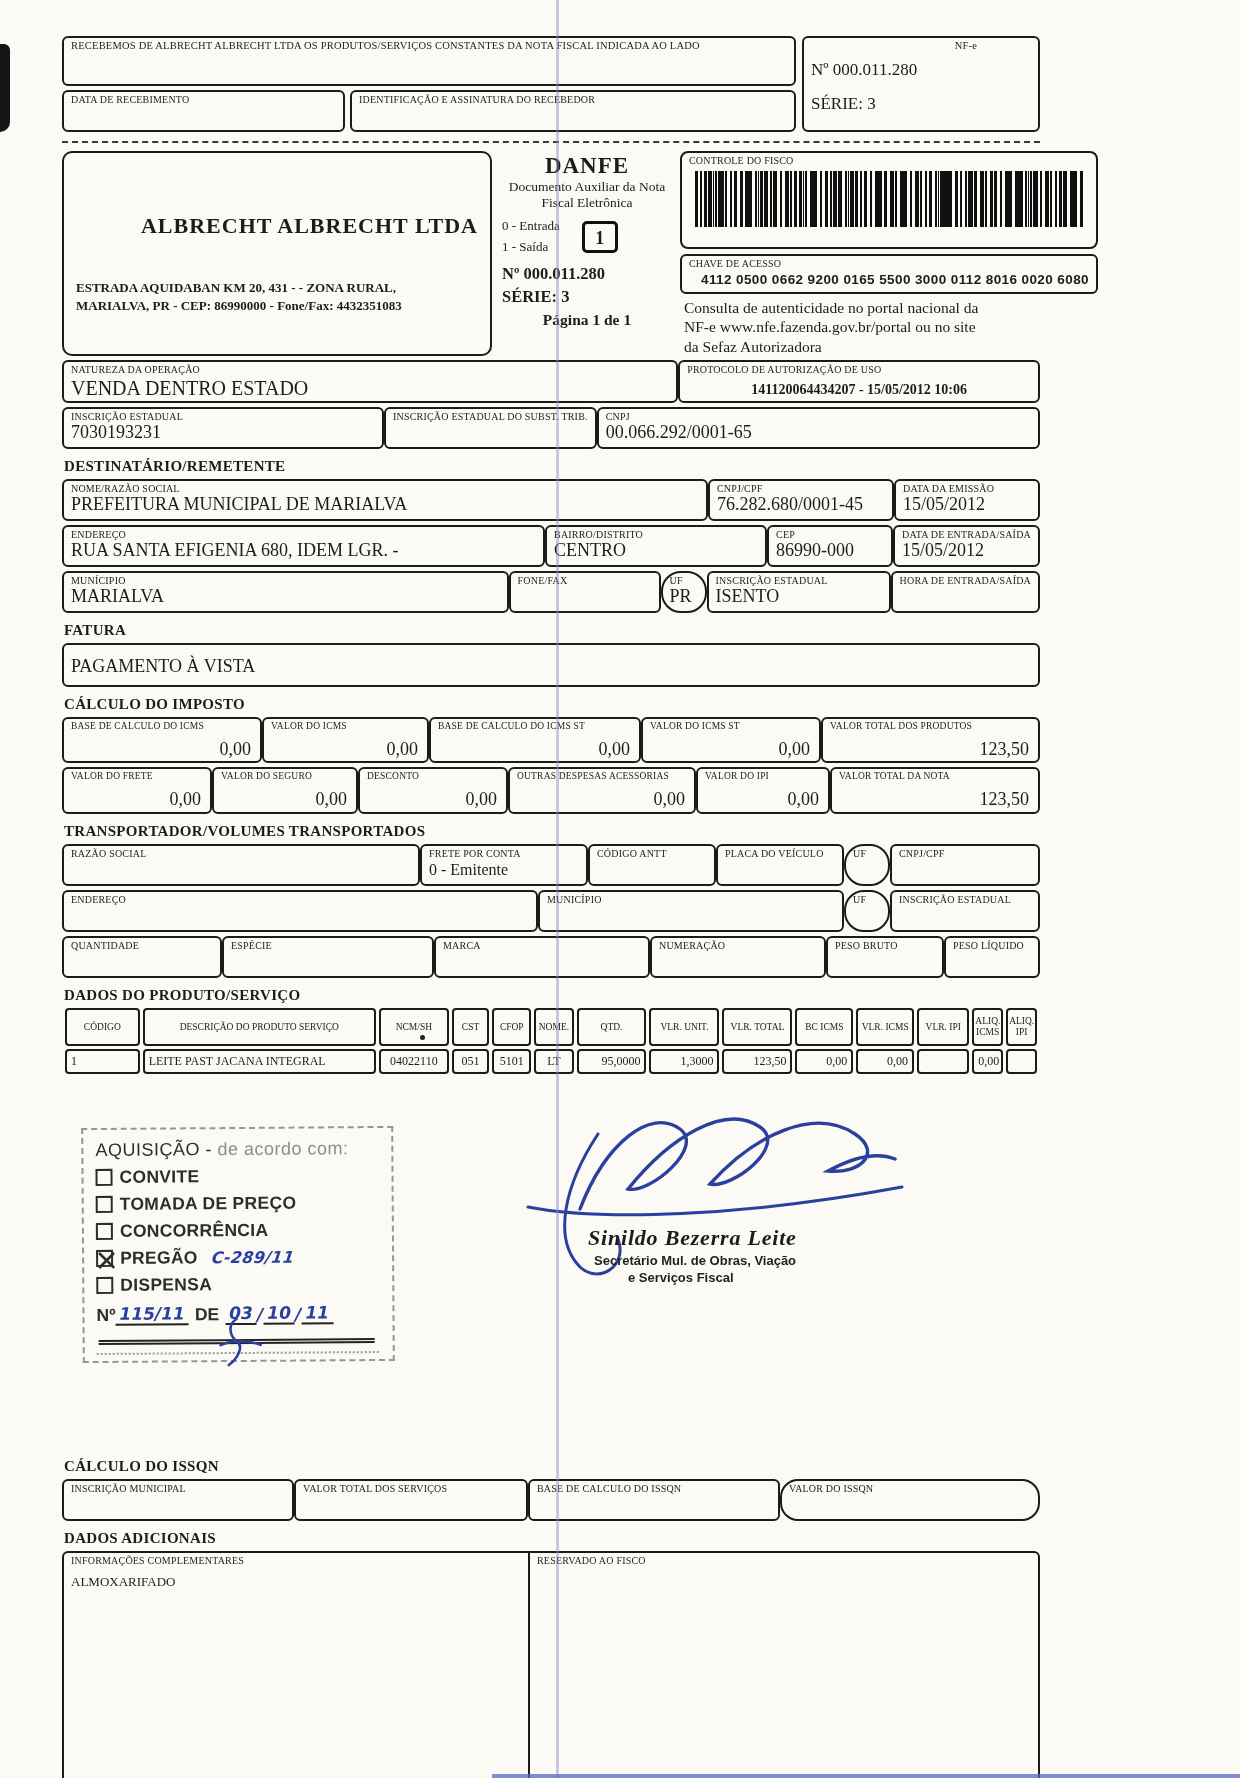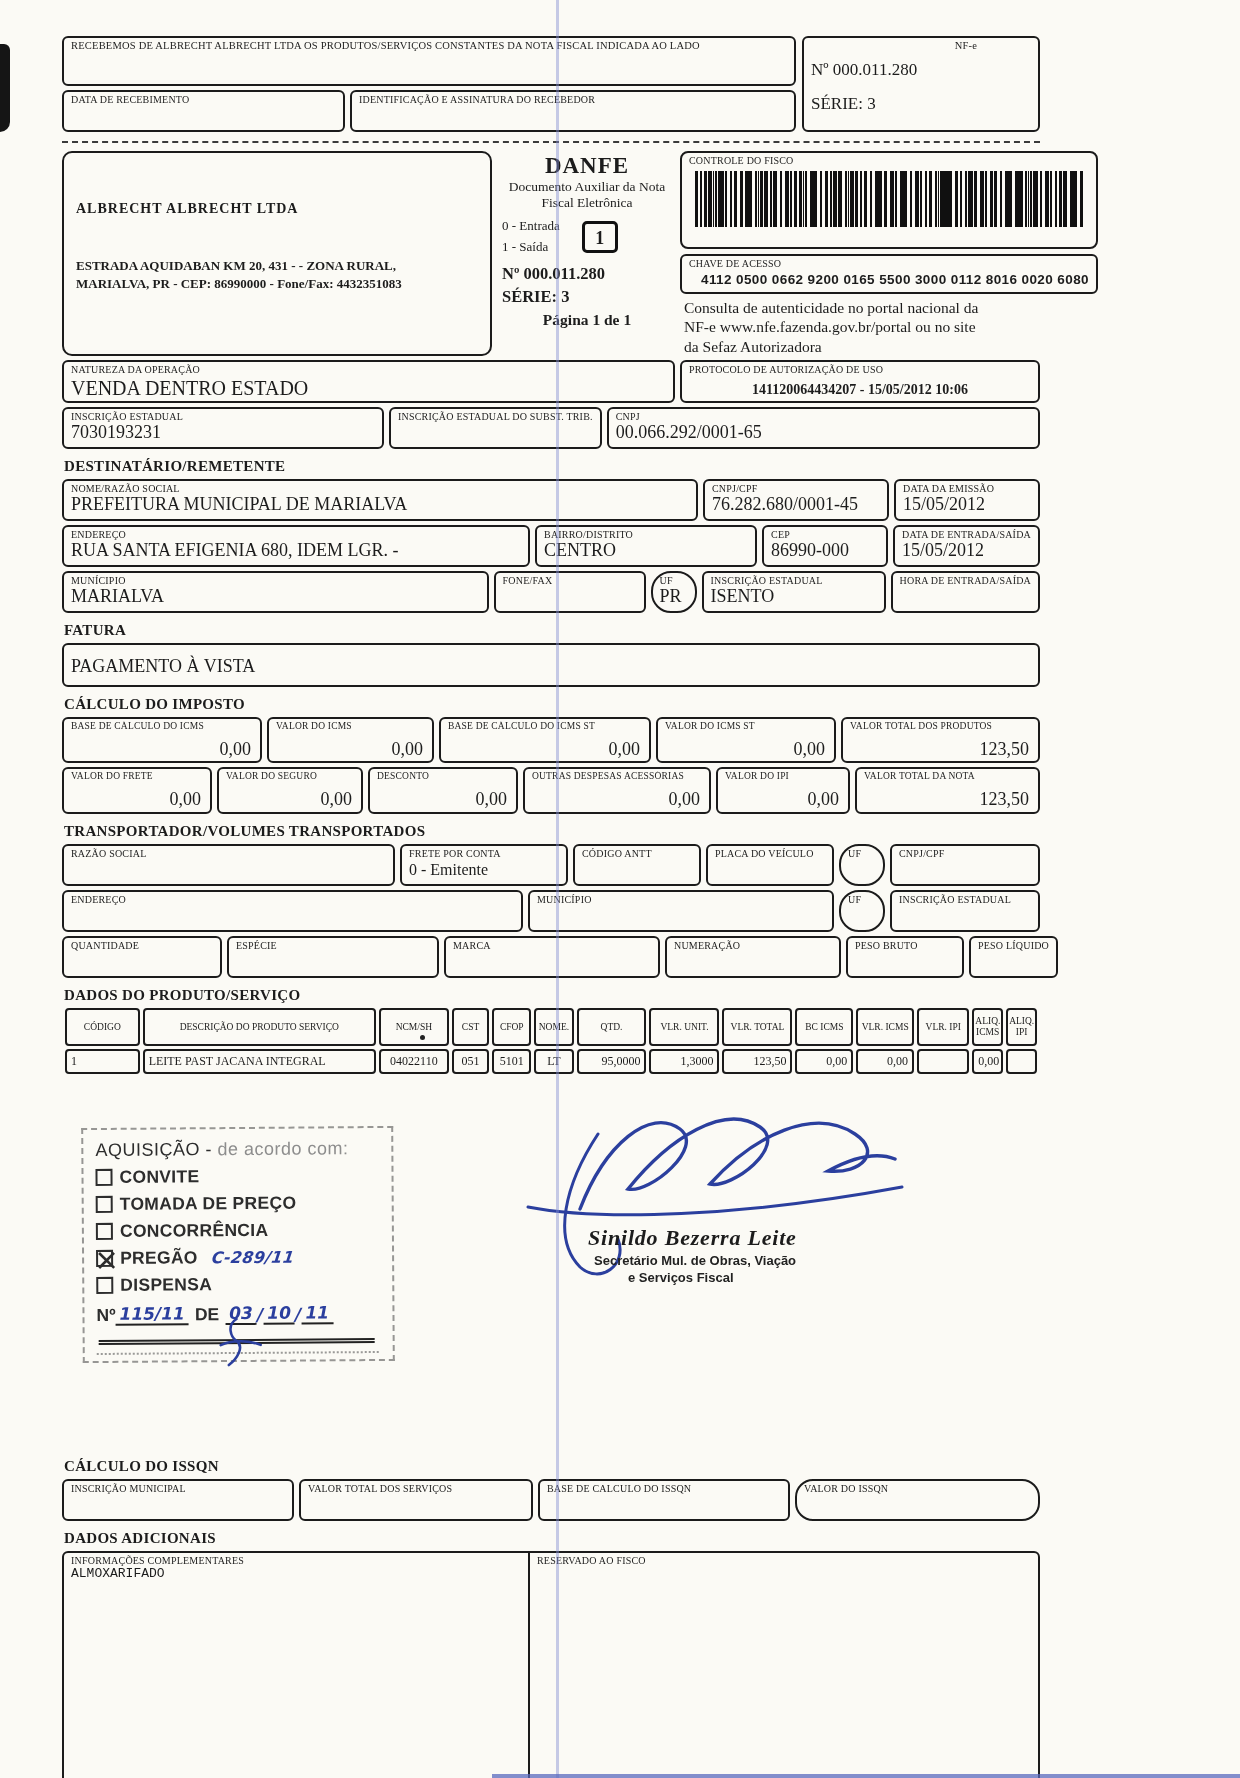--- a/index.html
+++ b/index.html
@@ -1,20 +1,20 @@
 <!DOCTYPE html>
 <html><head>
 <meta charset="utf-8">
 <style>
   * { margin:0; padding:0; box-sizing:border-box; }
   body { background:#9a958c; font-family:"Liberation Serif", serif; color:#1c1c1c; }
   .sheet { position:relative; width:1240px; height:1778px; background:#fbfaf5; overflow:hidden; margin:0 auto; }
   .form { position:absolute; left:62px; top:36px; width:978px; }
 
-  .frow { display:flex; gap:5px; margin-top:4px; }
+  .frow { display:flex; margin-top:4px; }
   .box { border:2px solid #1b1b1b; border-radius:6px; padding:2px 7px; position:relative; min-height:42px; }
   .lbl { font-size:10px; line-height:1.15; letter-spacing:.2px; color:#1d1d1d; white-space:nowrap; overflow:hidden; }
   .val { font-size:18px; line-height:1.1; margin-top:1px; white-space:nowrap; }
   .num { text-align:right; margin-top:8px; padding-right:2px; }
   .sect { font-size:15px; font-weight:bold; margin:9px 0 1px 2px; letter-spacing:.3px; }
 
   
   .stub { display:flex; gap:6px; }
   .stub-left { flex:1; display:flex; flex-direction:column; gap:4px; }
   .stub-receipt { min-height:50px; }
@@ -24,21 +24,21 @@
   .stub-sign { flex:1; min-height:42px; }
   .stub-nfe { flex:0 0 238px; min-height:96px; }
   .stub-nfe .nfe-tag { text-align:center; font-size:10.5px; padding-left:90px; }
   .stub-nfe .nfe-num { font-size:17px; margin-top:8px; }
   .stub-nfe .nfe-serie { font-size:17px; margin-top:14px; }
   .cutline { border-top:2px dashed #3a3a3a; margin-top:9px; }
 
   
   .header-block { display:flex; margin-top:8px; }
   .emitter-box { flex:0 0 430px; min-height:172px; border-radius:10px; padding:10px 12px; }
-  .emitter-name { text-align:left; font-size:14px; font-weight:bold; letter-spacing:1px; margin-top:38px; }
+  .emitter-name { text-align:right; font-size:22px; font-weight:bold; letter-spacing:1px; margin-top:50px; }
   .emitter-address { font-size:13px; font-weight:bold; margin-top:40px; line-height:1.35; }
   .danfe-col { flex:0 0 188px; padding:2px 8px 0 10px; text-align:left; }
   .danfe-title { font-size:23px; font-weight:bold; text-align:center; letter-spacing:1px; }
   .danfe-sub { font-size:13.5px; text-align:center; line-height:1.2; }
   .danfe-io { display:flex; align-items:center; margin-top:5px; }
   .danfe-io .io-lines { font-size:13px; line-height:1.6; }
   .io-box { width:36px; height:32px; border:3px solid #111; border-radius:5px; font-size:18px; font-weight:bold; text-align:center; line-height:28px; margin-left:22px; }
   .danfe-num { font-size:16.5px; font-weight:bold; margin-top:6px; }
   .danfe-serie { font-size:16.5px; font-weight:bold; margin-top:3px; }
   .danfe-page { font-size:15.5px; font-weight:bold; text-align:center; margin-top:4px; }
@@ -92,21 +92,21 @@
   .sig-zone { position:absolute; left:448px; top:12px; width:420px; }
   .sig-svg { display:block; }
   .sig-name { font-size:22px; font-weight:bold; font-style:italic; letter-spacing:.8px; margin:-54px 0 0 78px; position:relative; }
   .sig-title { font-family:"Liberation Sans",sans-serif; font-size:13px; font-weight:bold; color:#222; line-height:1.3; margin:2px 0 15px 84px; }
 
   
   .iss-1 { flex:0 0 232px; } .iss-2 { flex:0 0 234px; } .iss-3 { flex:0 0 252px; } .iss-4 { flex:1;border-radius:18px; }
   .adic-row { margin-top:4px; display:flex; gap:0; }
   .adic-left { flex:0 0 468px; height:248px; border-radius:6px 0 0 6px; }
   .adic-right { flex:1; height:248px; border-left:2px solid #1b1b1b; margin-left:-2px; border-radius:0 6px 6px 0; }
-  .mono-val { font-family:Liberation Mono, monospace; font-size:13px; }
+  .mono-val { font-family:Liberation Serif, serif; font-size:13px; margin-top:8px; }
 
   
   .fold-line { position:absolute; left:556px; top:0; width:3px; height:100%; background:rgba(130,142,210,.45); pointer-events:none; }
   .corner-wedge { position:absolute; left:0; top:44px; width:10px; height:88px; background:#151515; border-radius:0 6px 10px 0; }
   .bottom-strip { position:absolute; left:492px; right:0; bottom:0; height:4px; background:rgba(90,105,190,.75); }
 </style>
 </head>
 <body>
 
 <div class="sheet">

